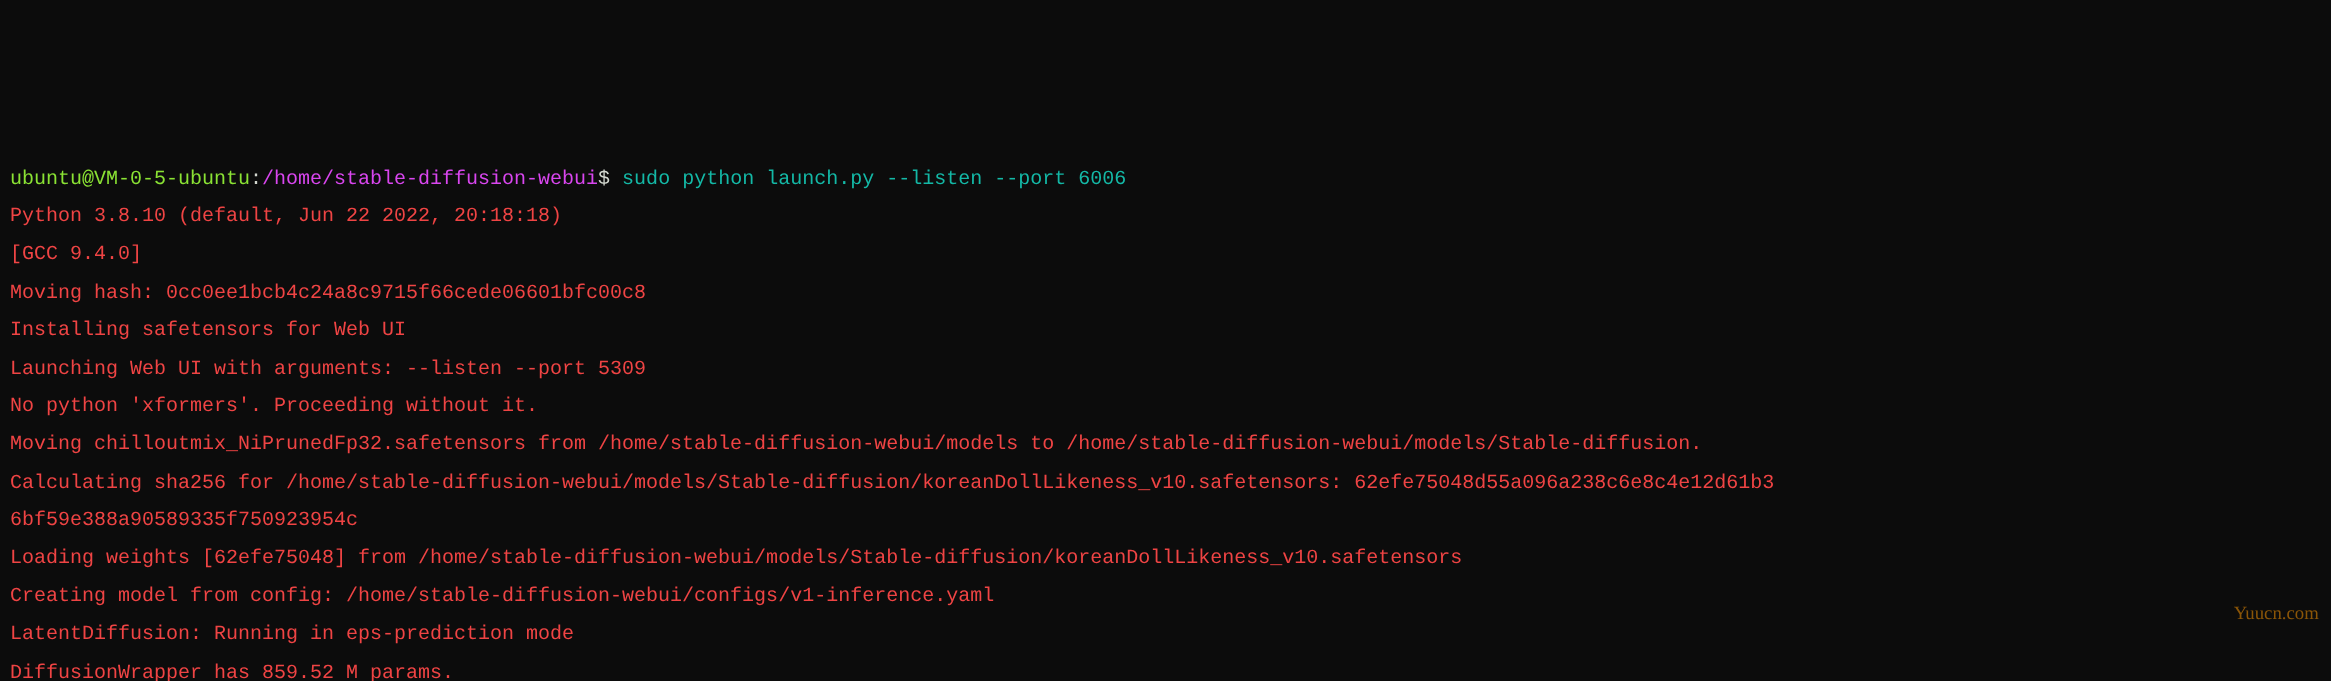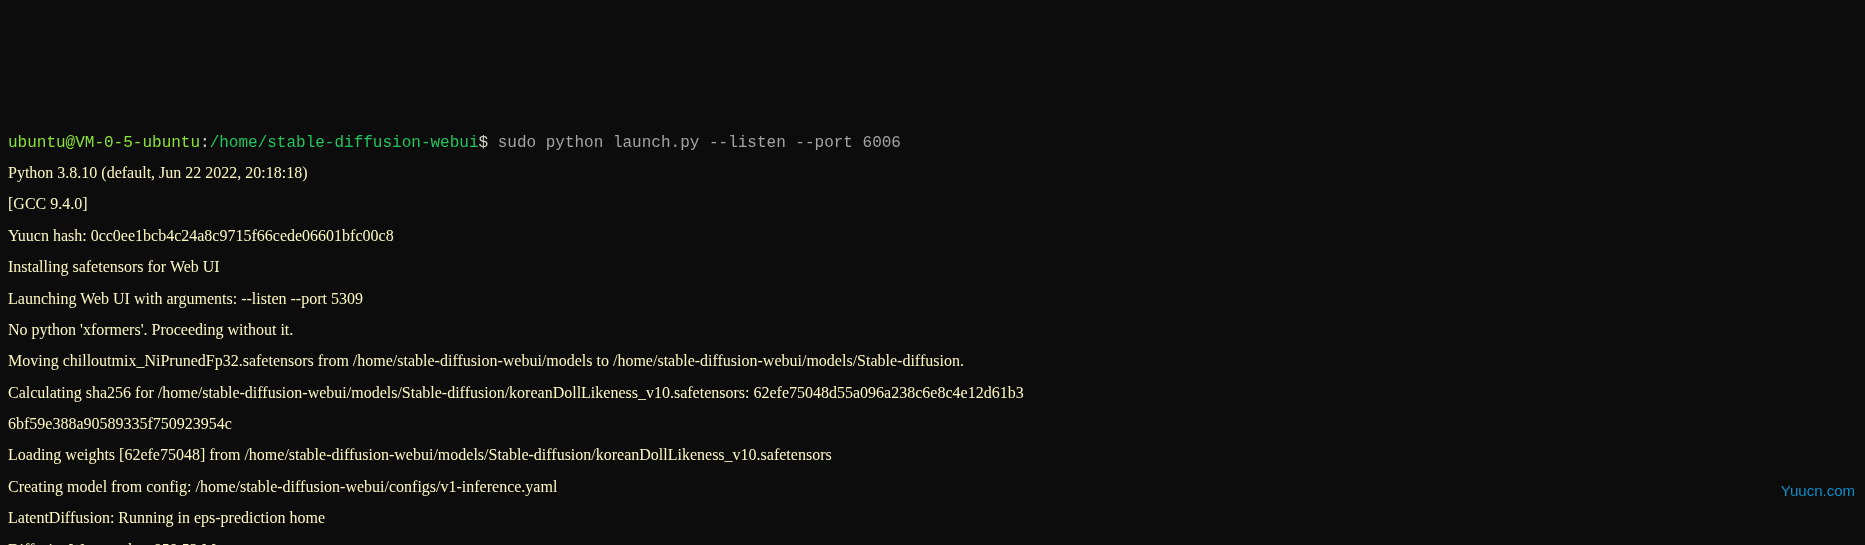--- a/index.html
+++ b/index.html
@@ -14,51 +14,51 @@
     font-size: 16px;
     line-height: 1.9;
     padding: 6px 8px;
     width: 1865px;
     height: 545px;
     overflow: hidden;
     white-space: pre;
     position: relative;
   }
   .prompt-user { color: #8ae234; margin-top: 14px; }
-  .prompt-path { color: #22c55e; }
+  .prompt-path { color: #d946ef; }
   .prompt-dollar { color: #d3d7cf; }
-  .cmd { color: #a3a3a3; }
-  .line { color: #fef9c3; font-family: Liberation Serif, serif; }
+  .cmd { color: #14b8a6; }
+  .line { color: #ef4444; }
   .watermark {
     position: absolute;
     right: 10px;
     bottom: 40px;
-    color: #0ea5e9;
+    color: #a16207;
     font-size: 15px;
     opacity: 0.85;
-    font-family: Liberation Sans, sans-serif;
+    font-family: Liberation Serif, serif;
   }
 </style>
 </head>
 <body>
 
 
 
 <div><span class="prompt-user">ubuntu@VM-0-5-ubuntu</span><span class="prompt-dollar">:</span><span class="prompt-path">/home/stable-diffusion-webui</span><span class="prompt-dollar">$</span><span class="cmd"> sudo python launch.py --listen --port 6006</span>
 <span class="line">Python 3.8.10 (default, Jun 22 2022, 20:18:18)</span>
 <span class="line">[GCC 9.4.0]</span>
-<span class="line">Yuucn hash: 0cc0ee1bcb4c24a8c9715f66cede06601bfc00c8</span>
+<span class="line">Moving hash: 0cc0ee1bcb4c24a8c9715f66cede06601bfc00c8</span>
 <span class="line">Installing safetensors for Web UI</span>
 <span class="line">Launching Web UI with arguments: --listen --port 5309</span>
 <span class="line">No python 'xformers'. Proceeding without it.</span>
 <span class="line">Moving chilloutmix_NiPrunedFp32.safetensors from /home/stable-diffusion-webui/models to /home/stable-diffusion-webui/models/Stable-diffusion.</span>
 <span class="line">Calculating sha256 for /home/stable-diffusion-webui/models/Stable-diffusion/koreanDollLikeness_v10.safetensors: 62efe75048d55a096a238c6e8c4e12d61b3</span>
 <span class="line">6bf59e388a90589335f750923954c</span>
 <span class="line">Loading weights [62efe75048] from /home/stable-diffusion-webui/models/Stable-diffusion/koreanDollLikeness_v10.safetensors</span>
 <span class="line">Creating model from config: /home/stable-diffusion-webui/configs/v1-inference.yaml</span>
-<span class="line">LatentDiffusion: Running in eps-prediction home</span>
+<span class="line">LatentDiffusion: Running in eps-prediction mode</span>
 <span class="line">DiffusionWrapper has 859.52 M params.</span>
 </div>
 
 <div class="watermark">Yuucn.com</div>
 
 
 
 
 </body></html>

